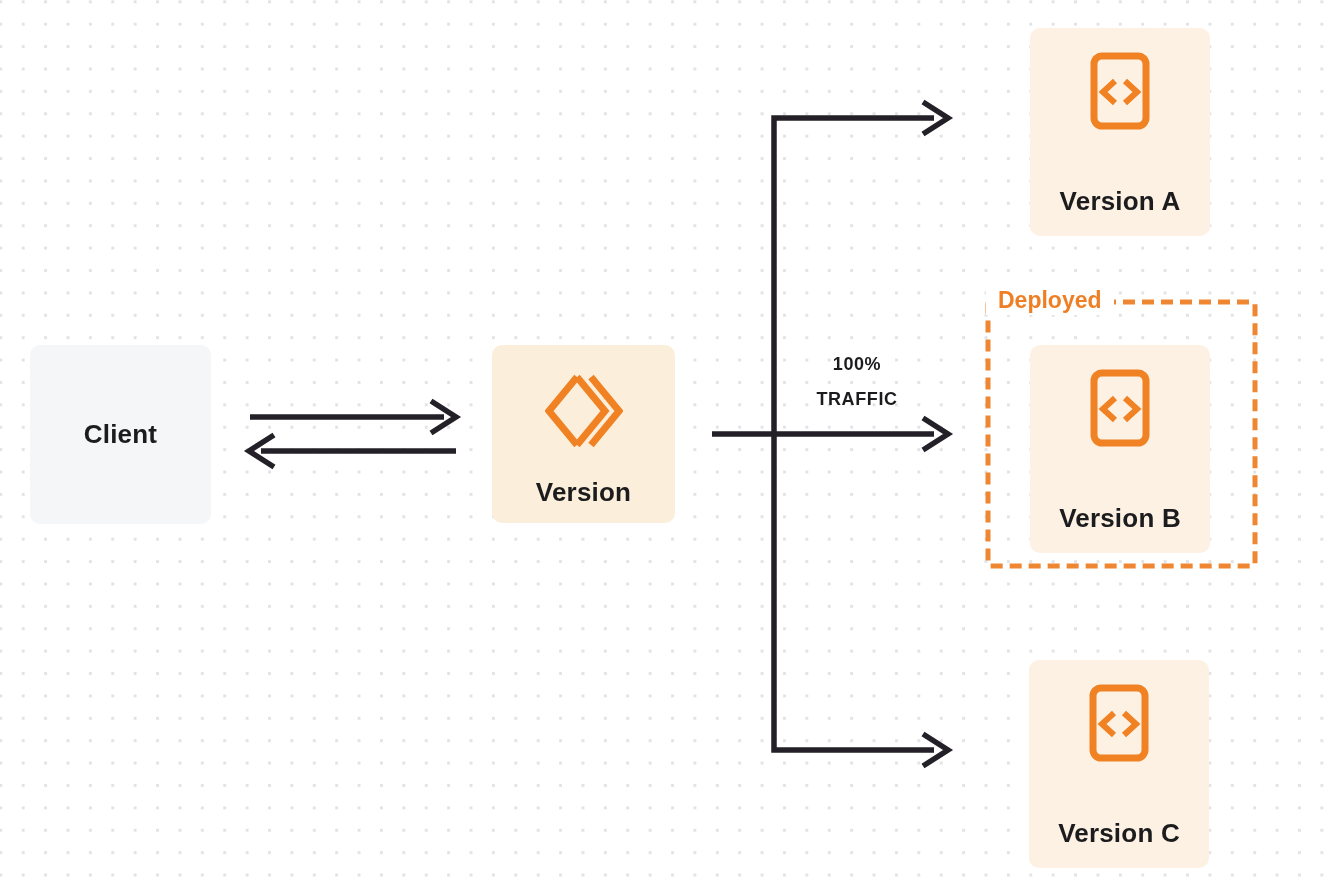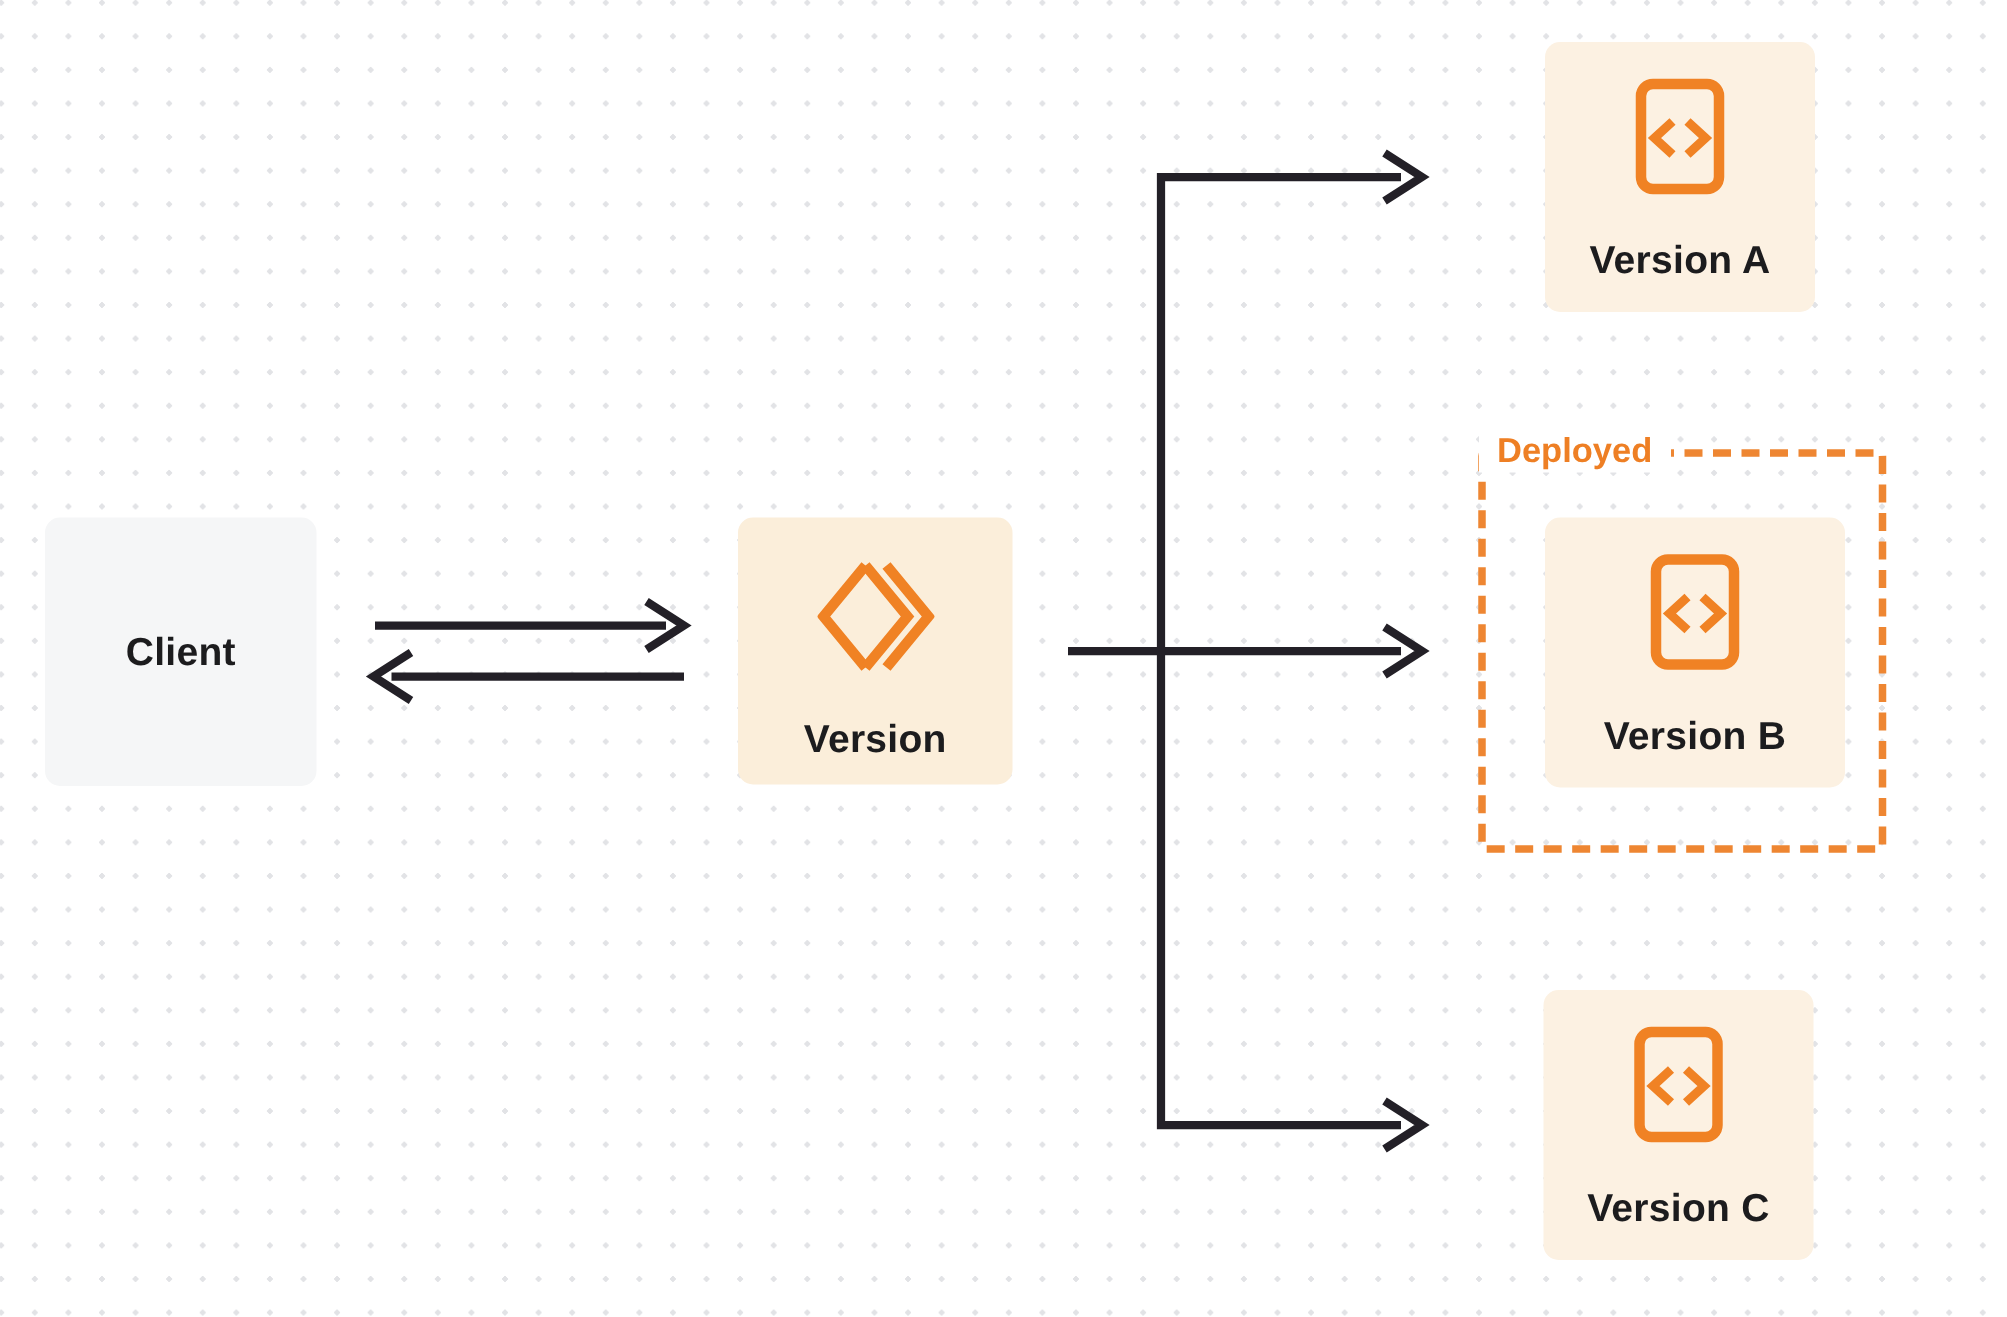--- a/index.html
+++ b/index.html
@@ -42,25 +42,25 @@
   .client .label { position: static; }
   .worker {
     left: 492px; top: 345px; width: 183px; height: 178px;
     background: #fbeeda;
   }
   .worker .icon {
     position: absolute; top: 29px; left: 50%; transform: translateX(-50%);
   }
   .worker .label { bottom: 15px; }
   .version {
-    width: 180px; height: 180px;
+    width: 180px; height: 208px;
     background: #fcf1e2;
   }
   .version-a { left: 1030px; top: 28px; }
-  .version-b { left: 1030px; top: 345px; padding-left: 20px; }
+  .version-b { left: 1030px; top: 345px; }
   .version-c { left: 1029px; top: 660px; }
   .version .icon {
     position: absolute; top: 24px; left: 50%; transform: translateX(-50%);
   }
   .version .label { bottom: 19px; }
   .deployed-label {
     position: absolute;
     left: 986px; top: 286px; width: 271px;
     text-align: left;
     pointer-events: none;
@@ -155,14 +155,18 @@
         <polyline points="35,29 47,40 35,51" stroke-width="6"></polyline>
       </g>
     </svg>
     <span class="label">Version C</span>
   </div>
 
   <div class="deployed-label">
     <span>Deployed</span>
   </div>
 
+  <div class="traffic-label">
+    <div>100%</div>
+    <div>TRAFFIC</div>
+  </div>
 
 </div>
 
 </body></html>

